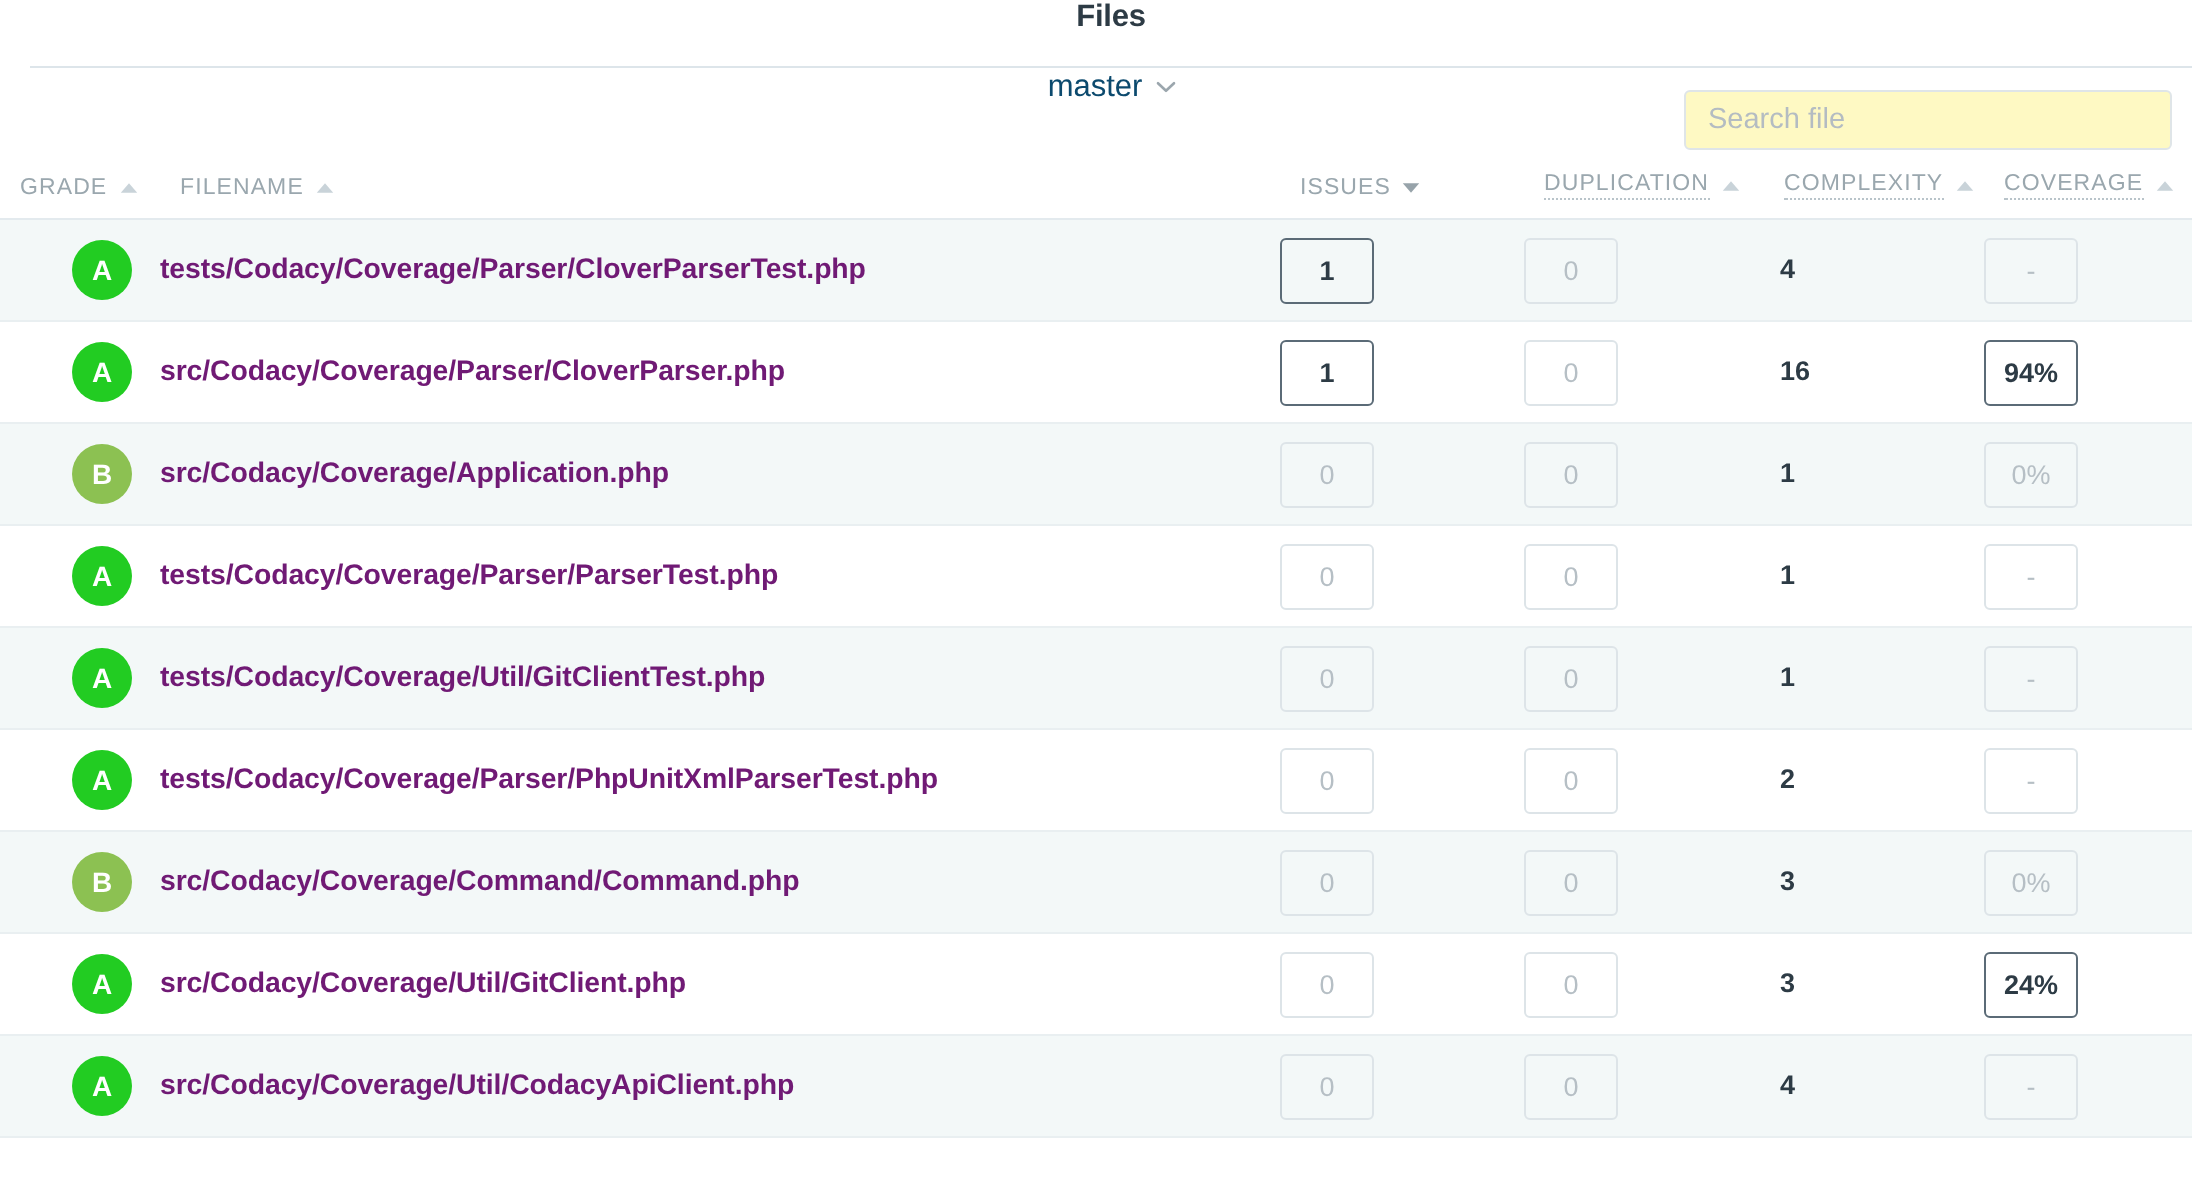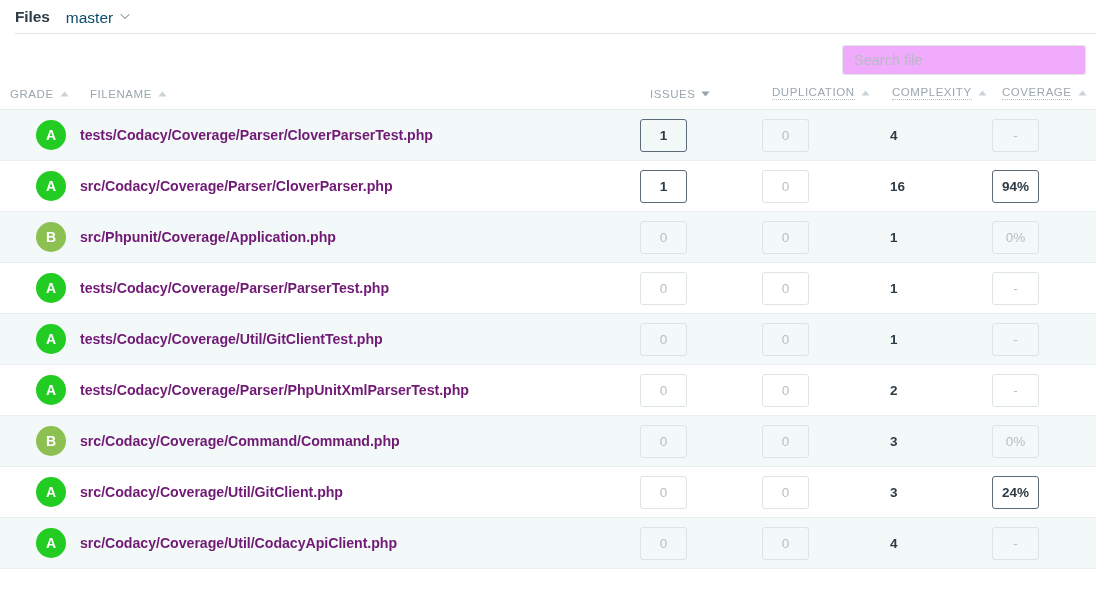--- a/index.html
+++ b/index.html
@@ -24,20 +24,21 @@
     background: #fff;
   }
 
   
   .titlebar {
     height: 33px;
     padding: 0 0 0 15px;
     display: flex;
     align-items: center;
     gap: 16px;
+    flex-direction: column;
   }
   .title-files {
     font-size: 15.5px;
     font-weight: bold;
     color: #2d3b45;
     letter-spacing: -0.1px;
   }
   .branch-picker {
     display: flex;
     align-items: center;
@@ -75,21 +76,21 @@
   }
   .search-input {
     width: 244px;
     height: 30px;
     border: 1px solid #dfe5e8;
     border-radius: 3px;
     padding: 0 11px;
     font-family: "Liberation Sans", sans-serif;
     font-size: 14.5px;
     color: #4a5a63;
-    background: #f0abfc;
+    background: #fef9c3;
     outline: none;
   }
   .search-input::placeholder {
     color: #b4bcc2;
     opacity: 1;
   }
 
   
   table.files {
     width: 1096px;
@@ -307,21 +308,21 @@
         <tr>
           <td class="grade-cell"><span class="grade-badge grade-A">A</span></td>
           <td class="filename-cell"><a href="#">src/Codacy/Coverage/Parser/CloverParser.php</a></td>
           <td class="metric-cell"><span class="pill active">1</span></td>
           <td class="metric-cell"><span class="pill muted">0</span></td>
           <td class="metric-cell"><span class="plain-metric">16</span></td>
           <td class="metric-cell"><span class="pill coverage-wide active">94%</span></td>
         </tr>
         <tr class="alt">
           <td class="grade-cell"><span class="grade-badge grade-B">B</span></td>
-          <td class="filename-cell"><a href="#">src/Phpunit/Coverage/Application.php</a></td>
+          <td class="filename-cell"><a href="#">src/Codacy/Coverage/Application.php</a></td>
           <td class="metric-cell"><span class="pill muted">0</span></td>
           <td class="metric-cell"><span class="pill muted">0</span></td>
           <td class="metric-cell"><span class="plain-metric">1</span></td>
           <td class="metric-cell"><span class="pill coverage-wide muted">0%</span></td>
         </tr>
         <tr>
           <td class="grade-cell"><span class="grade-badge grade-A">A</span></td>
           <td class="filename-cell"><a href="#">tests/Codacy/Coverage/Parser/ParserTest.php</a></td>
           <td class="metric-cell"><span class="pill muted">0</span></td>
           <td class="metric-cell"><span class="pill muted">0</span></td>

